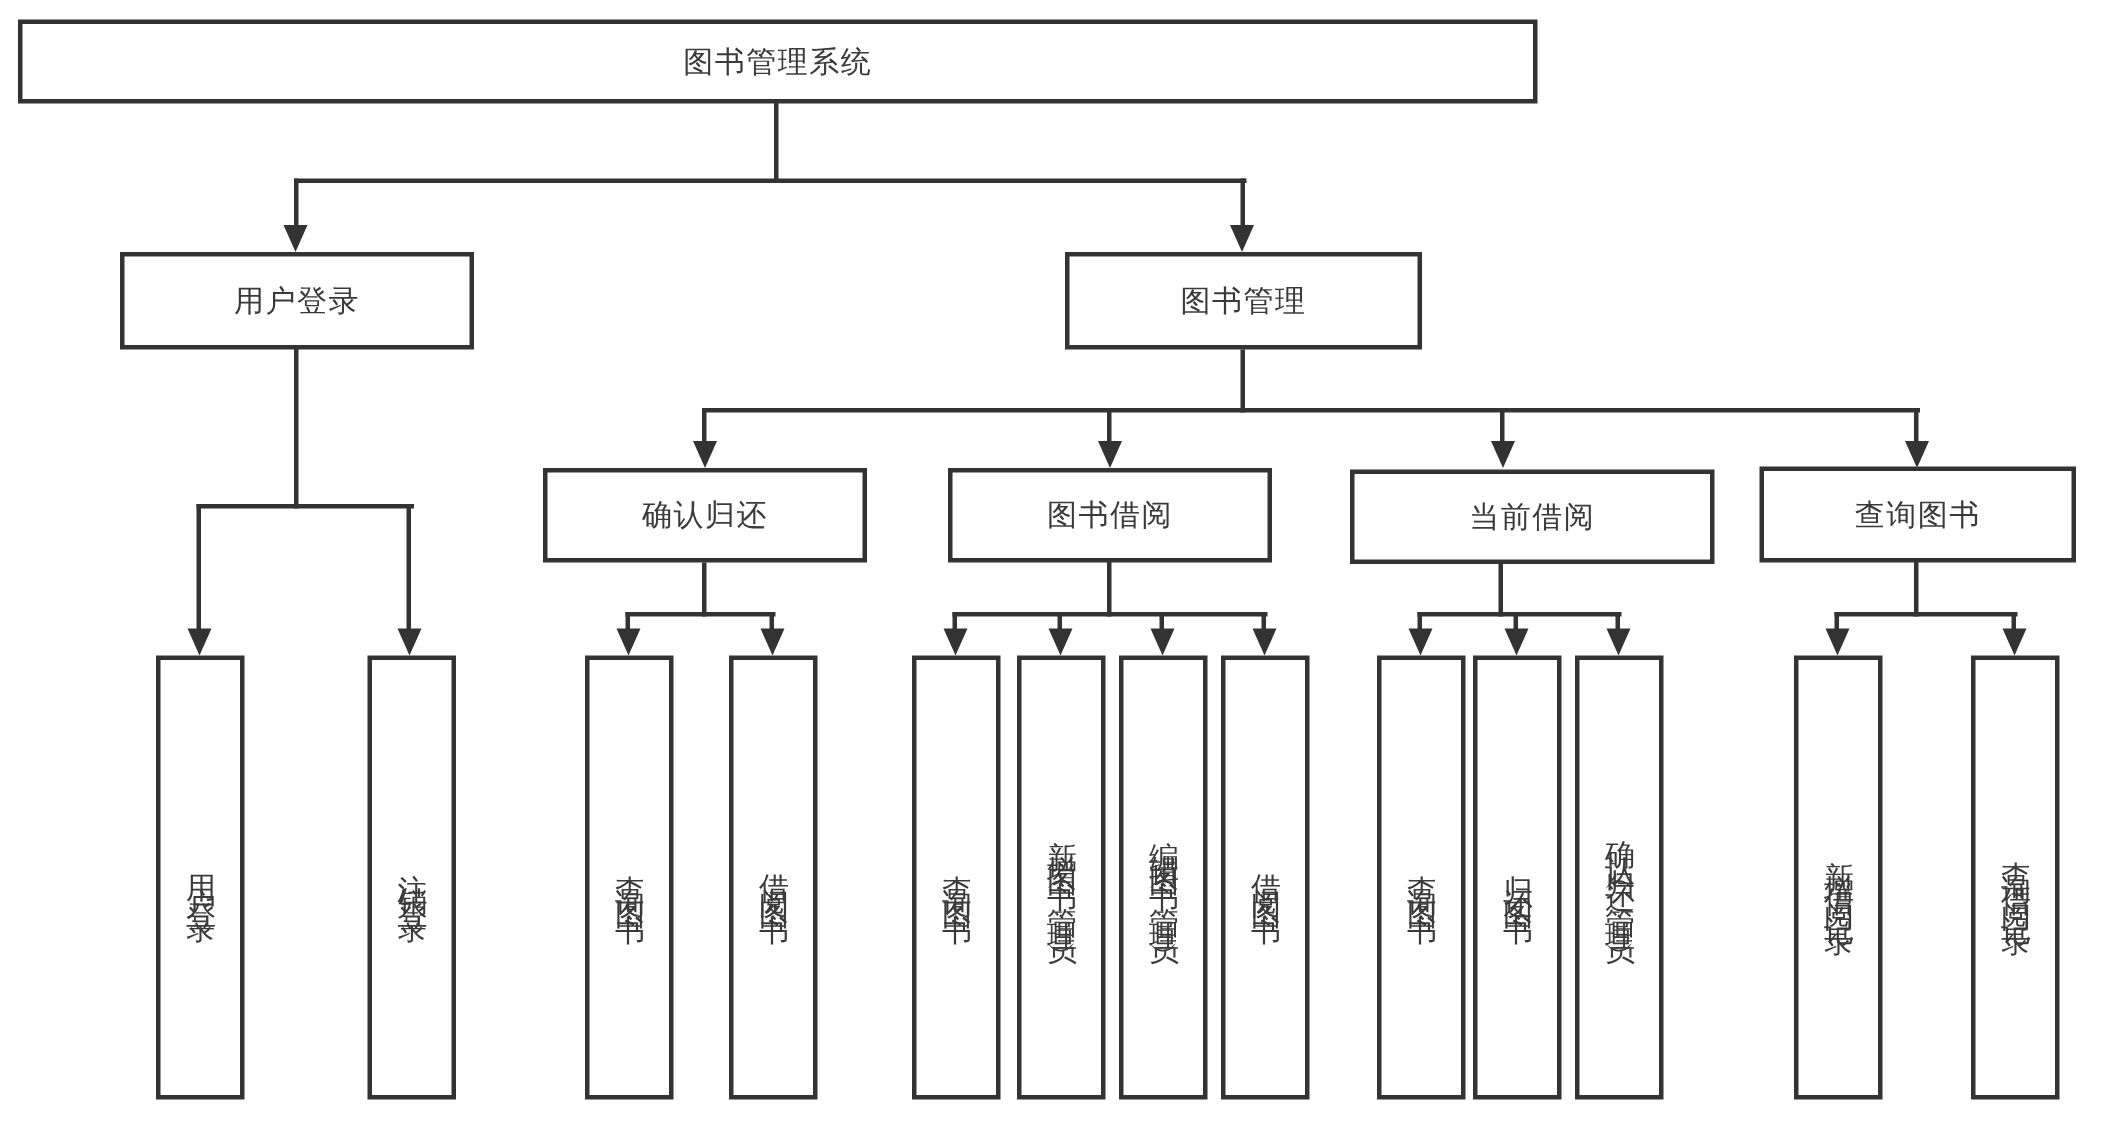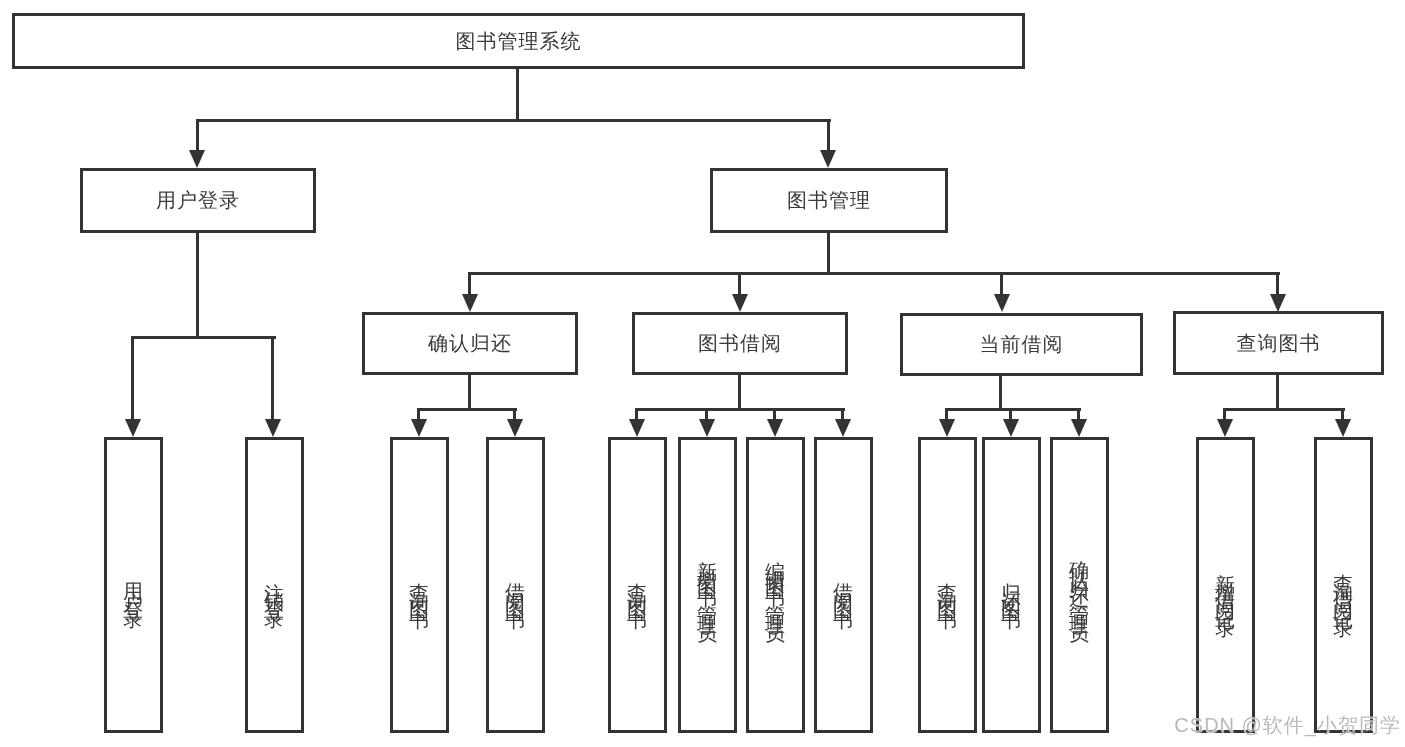--- a/index.html
+++ b/index.html
@@ -176,15 +176,14 @@
     <span class="vlbl">确认归还（管理员）</span>
   </div>
 
   <div class="node" style="left:1196px;top:437px;width:59px;height:296px">
     <span class="vlbl">新增借阅记录</span>
   </div>
   <div class="node" style="left:1314px;top:437px;width:59px;height:296px">
     <span class="vlbl">查询借阅记录</span>
   </div>
 
-  <div class="watermark">CSDN @软件_小贺同学</div>
 
 </div>
 
 </body></html>

